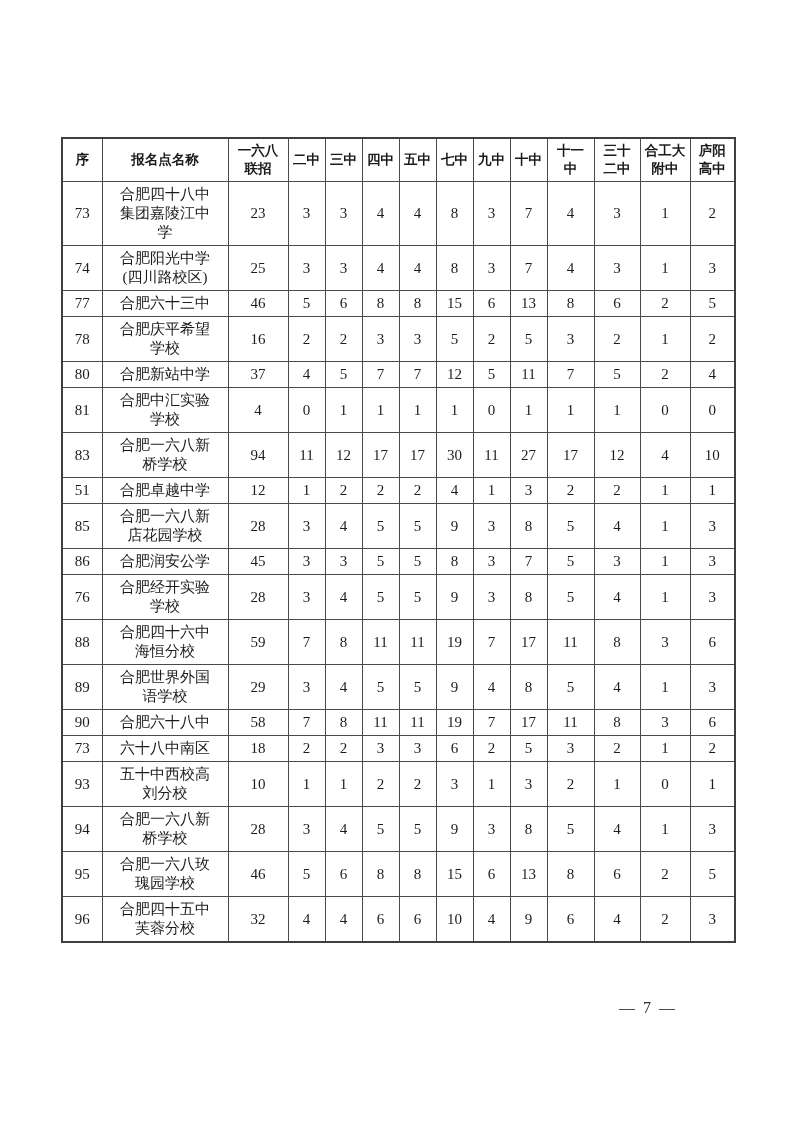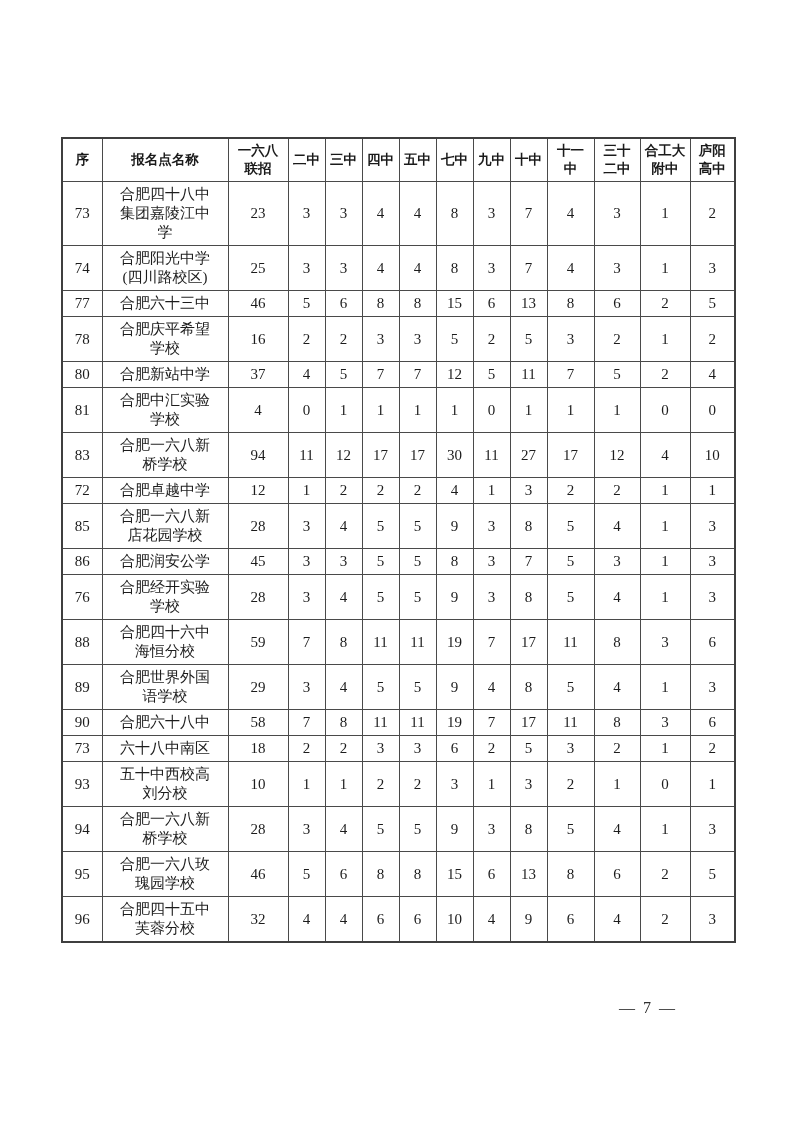--- a/index.html
+++ b/index.html
@@ -227,21 +227,21 @@
           <td class="num">17</td>
           <td class="num">30</td>
           <td class="num">11</td>
           <td class="num">27</td>
           <td class="num">17</td>
           <td class="num">12</td>
           <td class="num">4</td>
           <td class="num">10</td>
         </tr>
         <tr>
-          <td class="num">72</td>
+          <td class="num">51</td>
           <td class="name">合肥卓越中学</td>
           <td class="num">12</td>
           <td class="num">1</td>
           <td class="num">2</td>
           <td class="num">2</td>
           <td class="num">2</td>
           <td class="num">4</td>
           <td class="num">1</td>
           <td class="num">3</td>
           <td class="num">2</td>

